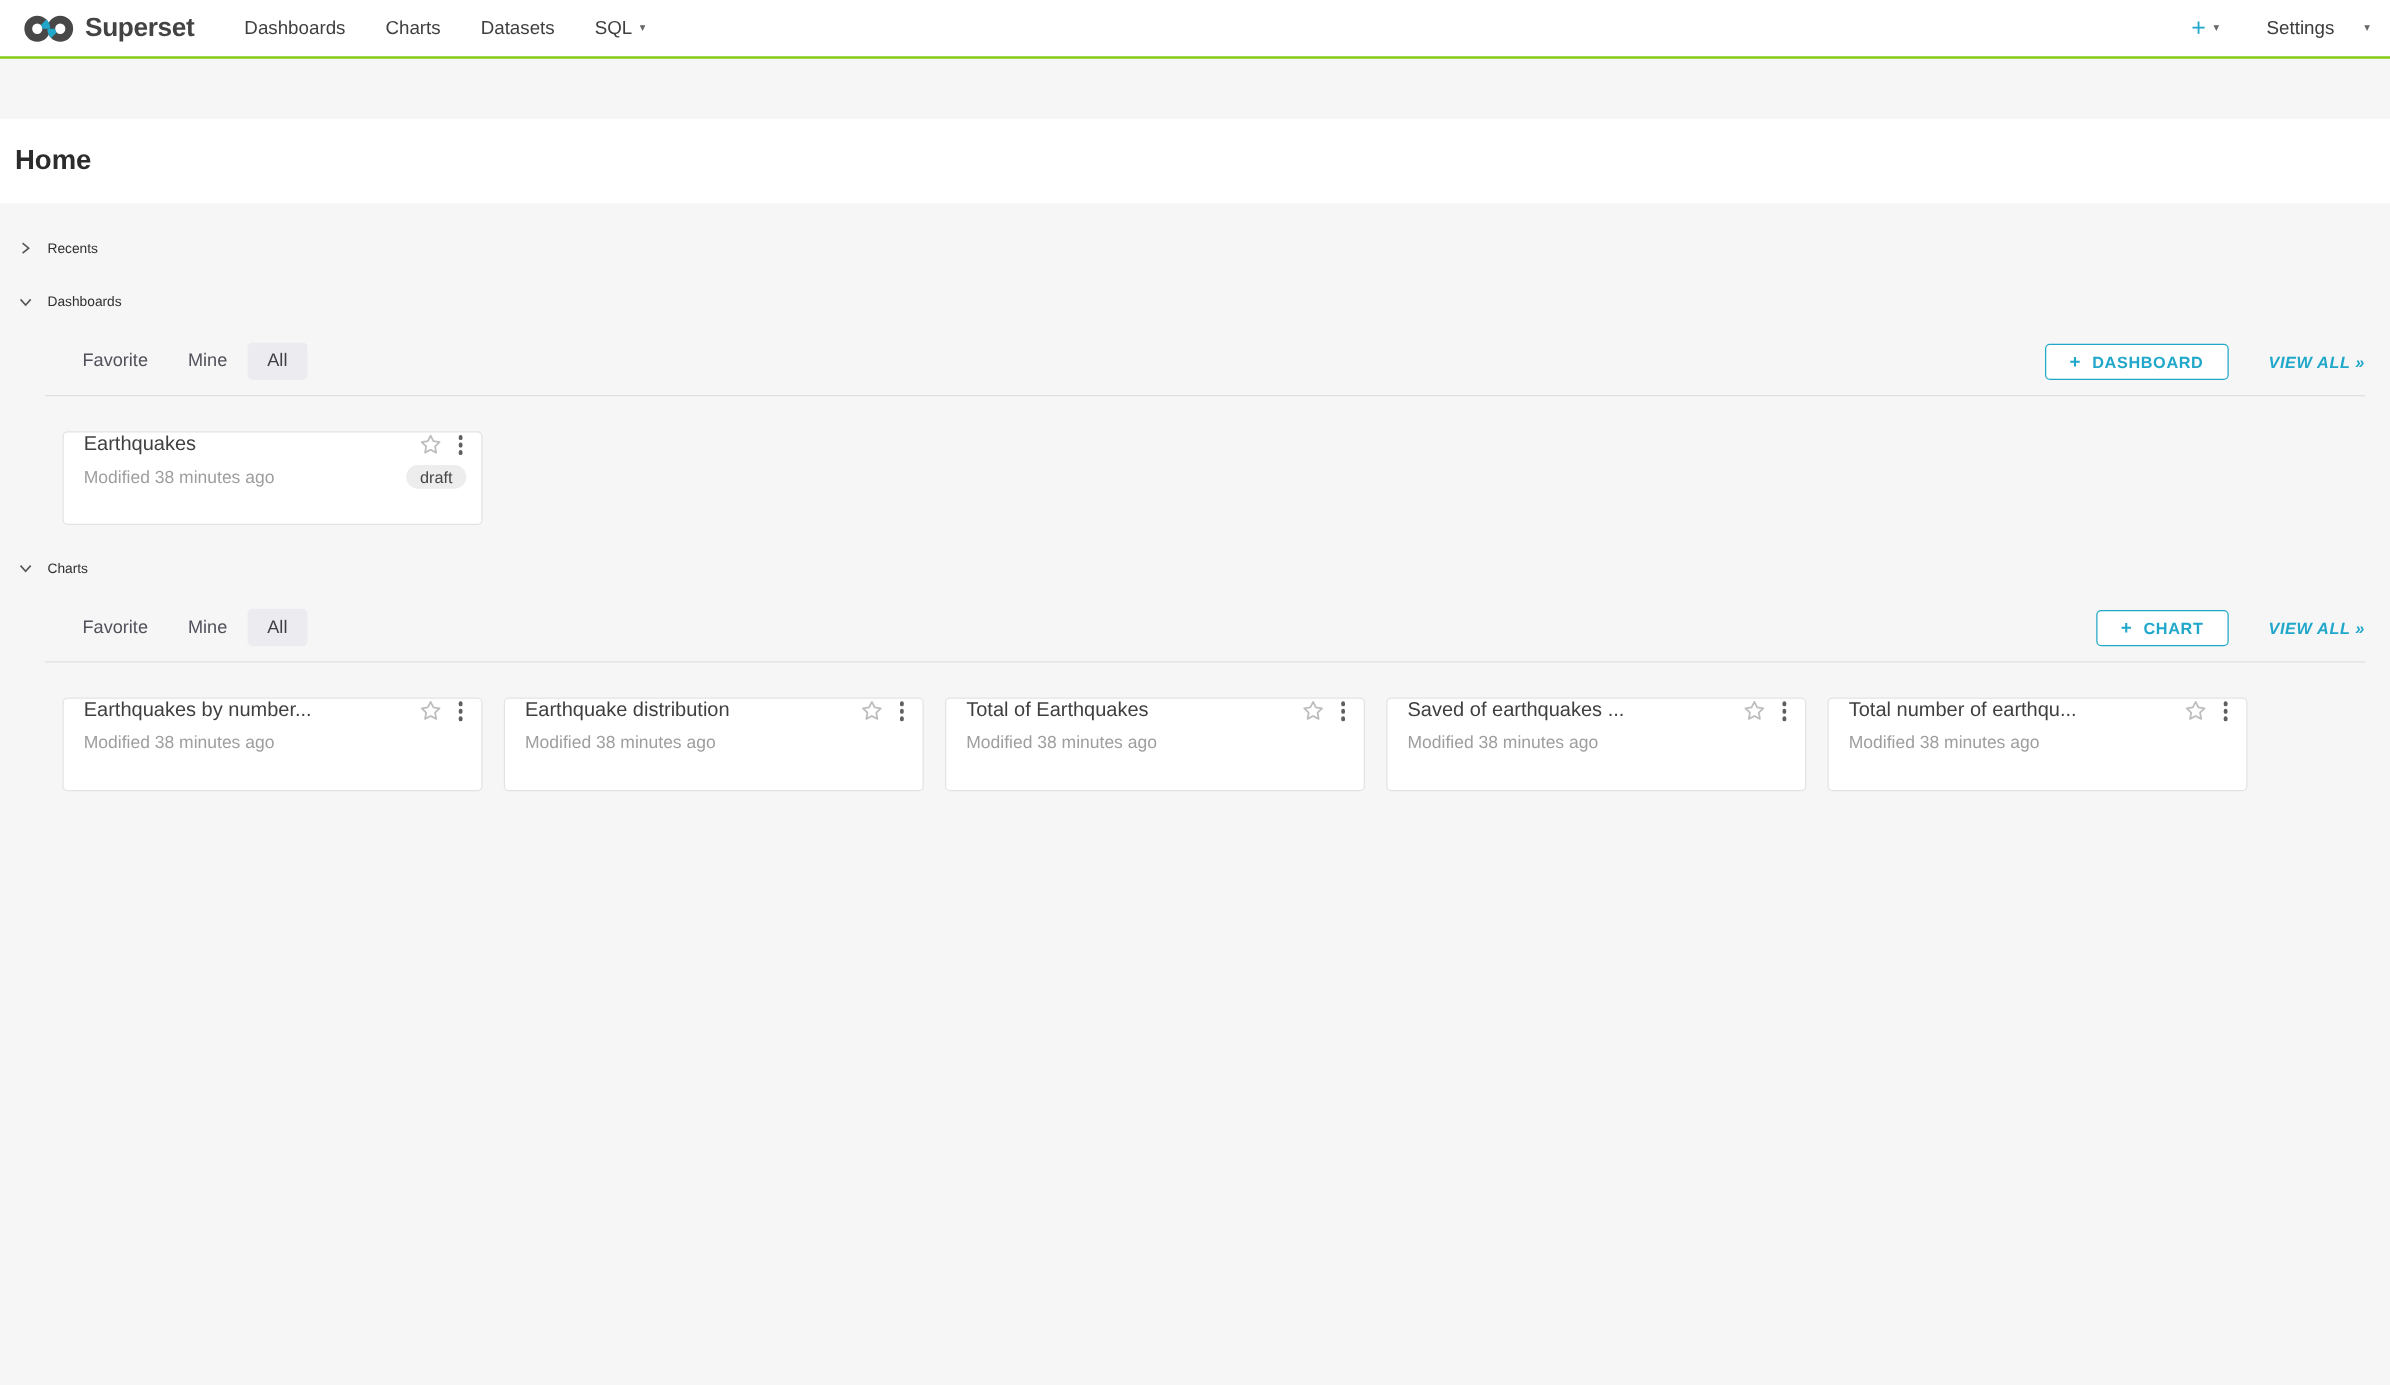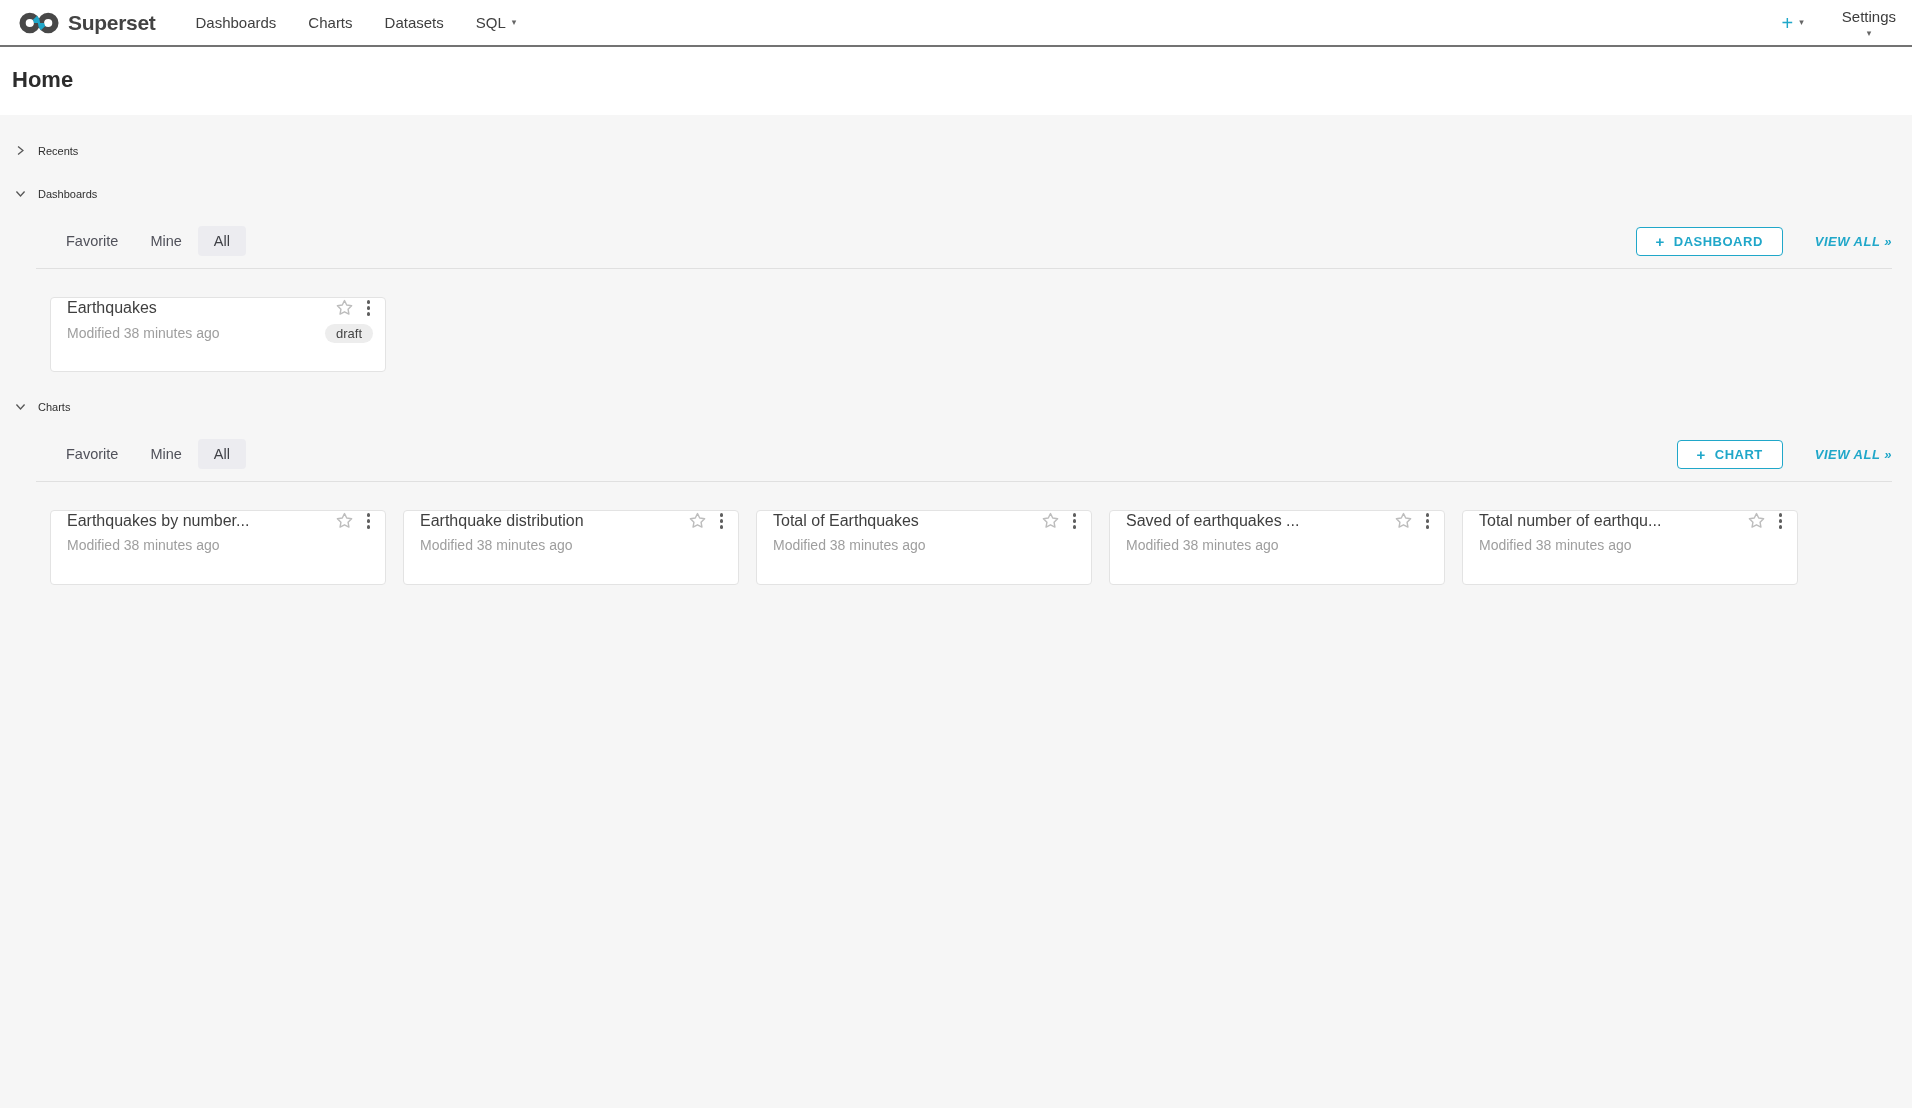--- a/index.html
+++ b/index.html
@@ -9,21 +9,21 @@
     background: #f6f6f6;
     color: #484848;
     display: flex;
     flex-direction: column;
   }
 
   
   .navbar {
     height: 47px;
     background: #ffffff;
-    border-bottom: 2px solid #737373;
+    border-bottom: 2px solid #84cc16;
     display: flex;
     align-items: center;
     padding: 0 16px 0 18px;
     flex-shrink: 0;
   }
   .brand { display: flex; align-items: center; gap: 8px; cursor: pointer; }
   .brand-name { font-size: 21px; font-weight: 700; color: #434343; letter-spacing: -0.3px; }
   .nav-items { display: flex; align-items: center; margin-left: 24px; }
   .nav-item {
     padding: 0 16px;
@@ -32,28 +32,29 @@
     cursor: pointer;
     display: flex;
     align-items: center;
     gap: 6px;
     height: 45px;
   }
   .nav-right { margin-left: auto; display: flex; align-items: center; gap: 38px; }
   .nav-plus { display: flex; align-items: center; gap: 6px; cursor: pointer; }
   .plus-glyph { color: #20a7c9; font-size: 20px; font-weight: 400; line-height: 1; }
   .caret { font-size: 9px; color: #666; line-height: 1; }
-  .nav-settings { display: flex; align-items: center; gap: 4px; font-size: 15px; color: #3c3c3c; cursor: pointer; flex-direction: column; }
+  .nav-settings { display: flex; align-items: center; gap: 24px; font-size: 15px; color: #3c3c3c; cursor: pointer; }
 
   
   .page-header {
     background: #ffffff;
     height: 68px;
     padding: 20px 0 0 12px;
     flex-shrink: 0;
+    margin-top: 48px;
   }
   .page-title { font-size: 22px; font-weight: 700; color: #2c2c2c; }
 
   
   .main { flex: 1; padding: 27px 20px 0 14px; background: #f6f6f6; }
 
   .section { margin-bottom: 26px; }
   .section-header {
     display: flex;
     align-items: center;

